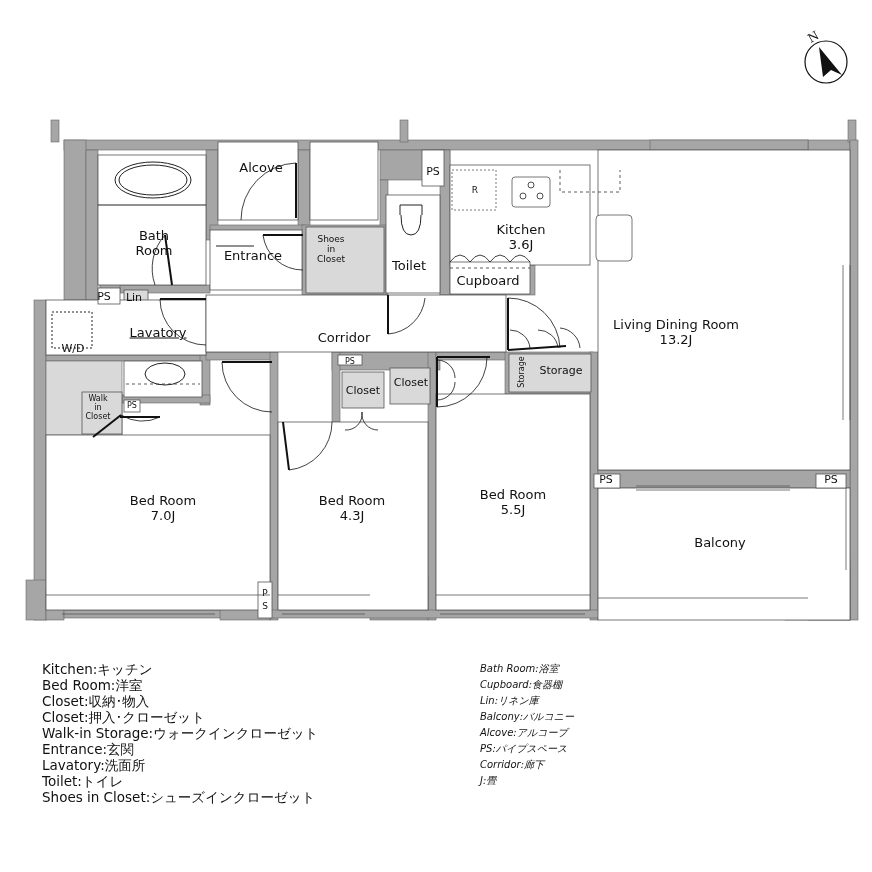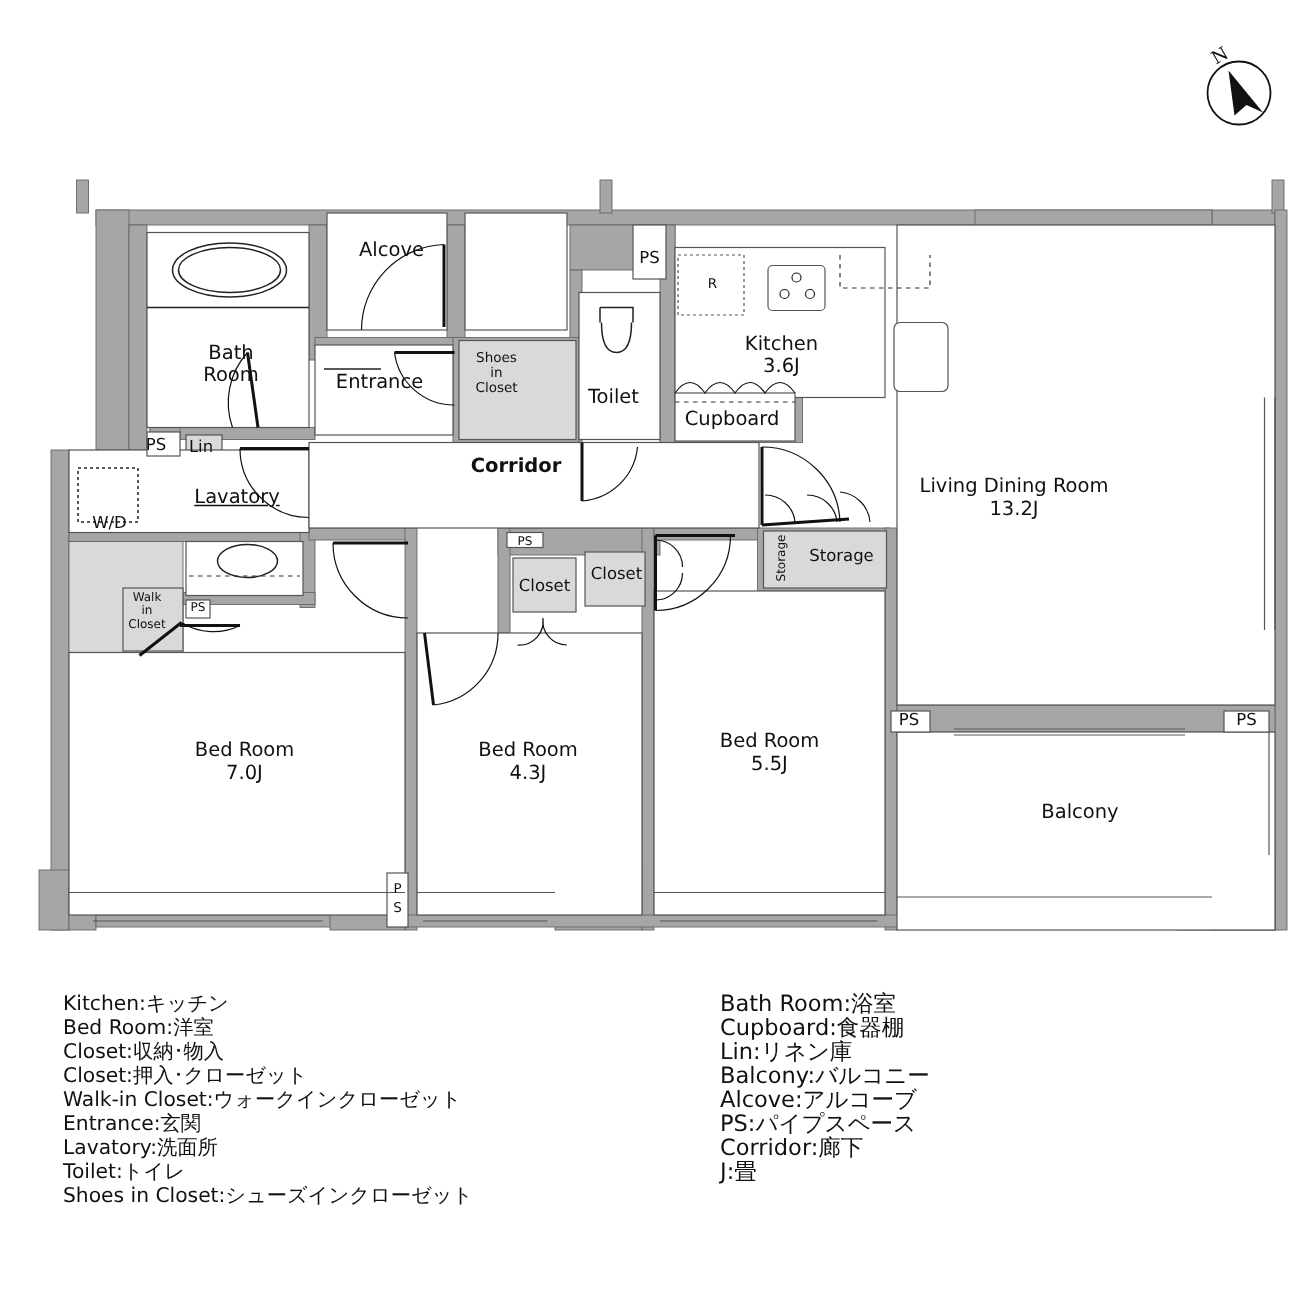--- a/index.html
+++ b/index.html
@@ -209,21 +209,21 @@
   </div>
   <div class="lbl" style="left:352px;top:508px;">
     <span>Bed Room</span>
     <span class="area">4.3J</span>
   </div>
   <div class="lbl" style="left:513px;top:502px;">
     <span>Bed Room</span>
     <span class="area">5.5J</span>
   </div>
   <div class="lbl" style="left:720px;top:542px;">Balcony</div>
-  <div class="lbl" style="left:344px;top:311px;font-weight:bold;">Corridor</div>
+  <div class="lbl" style="left:344px;top:337px;">Corridor</div>
   <div class="lbl" style="left:253px;top:255px;">Entrance</div>
   <div class="lbl" style="left:261px;top:167px;">Alcove</div>
   <div class="lbl" style="left:154px;top:243px;">
     <span class="area">Bath</span>
     <span class="area">Room</span>
   </div>
   <div class="lbl" style="left:409px;top:265px;">Toilet</div>
   <div class="lbl" style="left:158px;top:332px;text-decoration:underline;">Lavatory</div>
   <div class="lbl" style="left:488px;top:280px;">Cupboard</div>
   <div class="lbl xs" style="left:331px;top:249px;">
@@ -254,27 +254,27 @@
   <div class="lbl xs" style="left:265px;top:606px;">S</div>
 </div>
 
 <div id="legend">
 </div>
 <div id="legend-left" style="position:absolute;top:661px;left:42px;font-size:13.5px;line-height:16px;">
   <div class="leg-row">Kitchen:キッチン</div>
   <div class="leg-row">Bed Room:洋室</div>
   <div class="leg-row">Closet:収納･物入</div>
   <div class="leg-row">Closet:押入･クローゼット</div>
-  <div class="leg-row">Walk-in Closet:ウォークインクローゼット</div>
+  <div class="leg-row">Walk-in Storage:ウォークインクローゼット</div>
   <div class="leg-row">Entrance:玄関</div>
   <div class="leg-row">Lavatory:洗面所</div>
   <div class="leg-row">Toilet:トイレ</div>
   <div class="leg-row">Shoes in Closet:シューズインクローゼット</div>
 </div>
-<div id="legend-right" style="position:absolute;top:661px;left:480px;font-size:15px;line-height:16px;">
+<div id="legend-right" style="position:absolute;top:661px;left:480px;font-size:10px;line-height:16px;font-style:italic;">
   <div class="leg-row">Bath Room:浴室</div>
   <div class="leg-row">Cupboard:食器棚</div>
   <div class="leg-row">Lin:リネン庫</div>
   <div class="leg-row">Balcony:バルコニー</div>
   <div class="leg-row">Alcove:アルコーブ</div>
   <div class="leg-row">PS:パイプスペース</div>
   <div class="leg-row">Corridor:廊下</div>
   <div class="leg-row">J:畳</div>
 </div>
 

